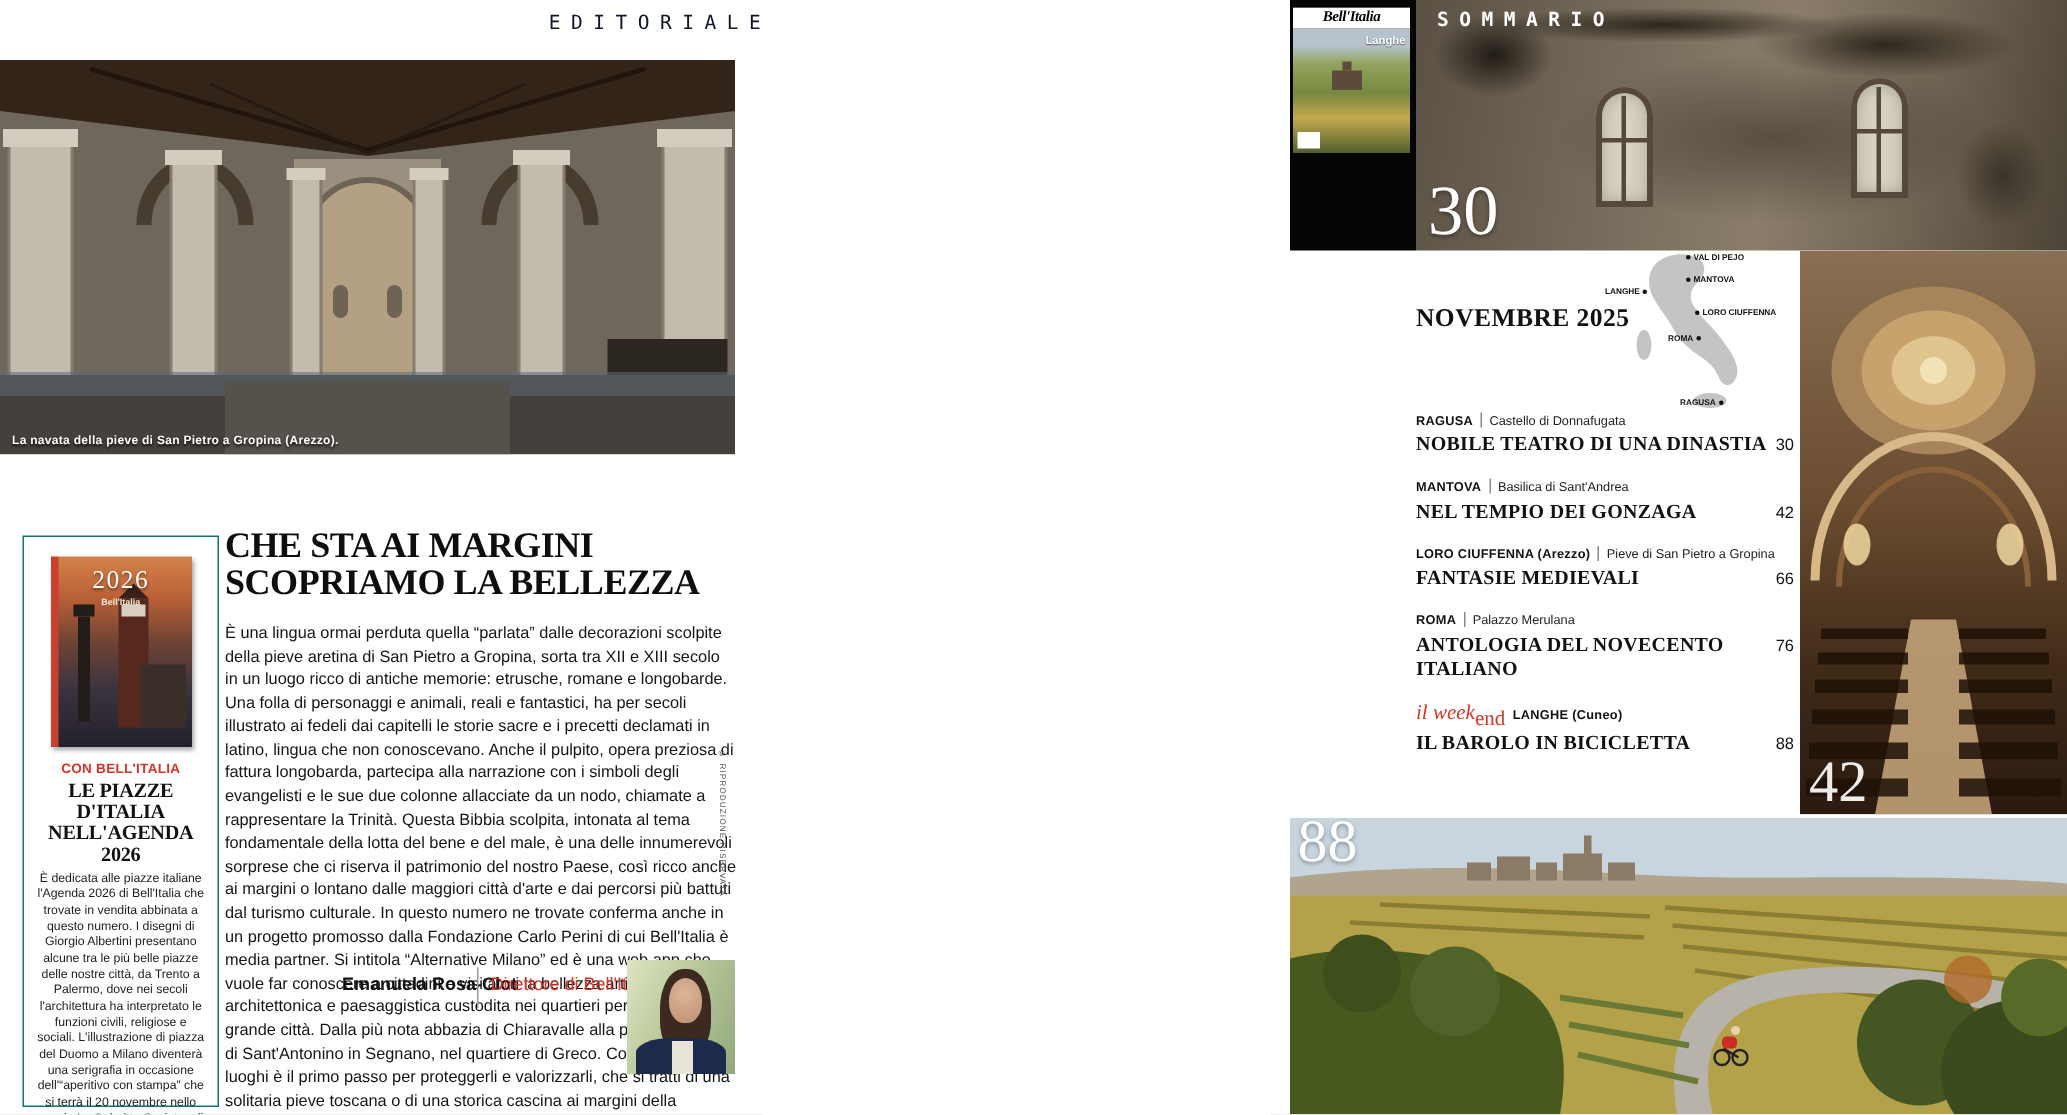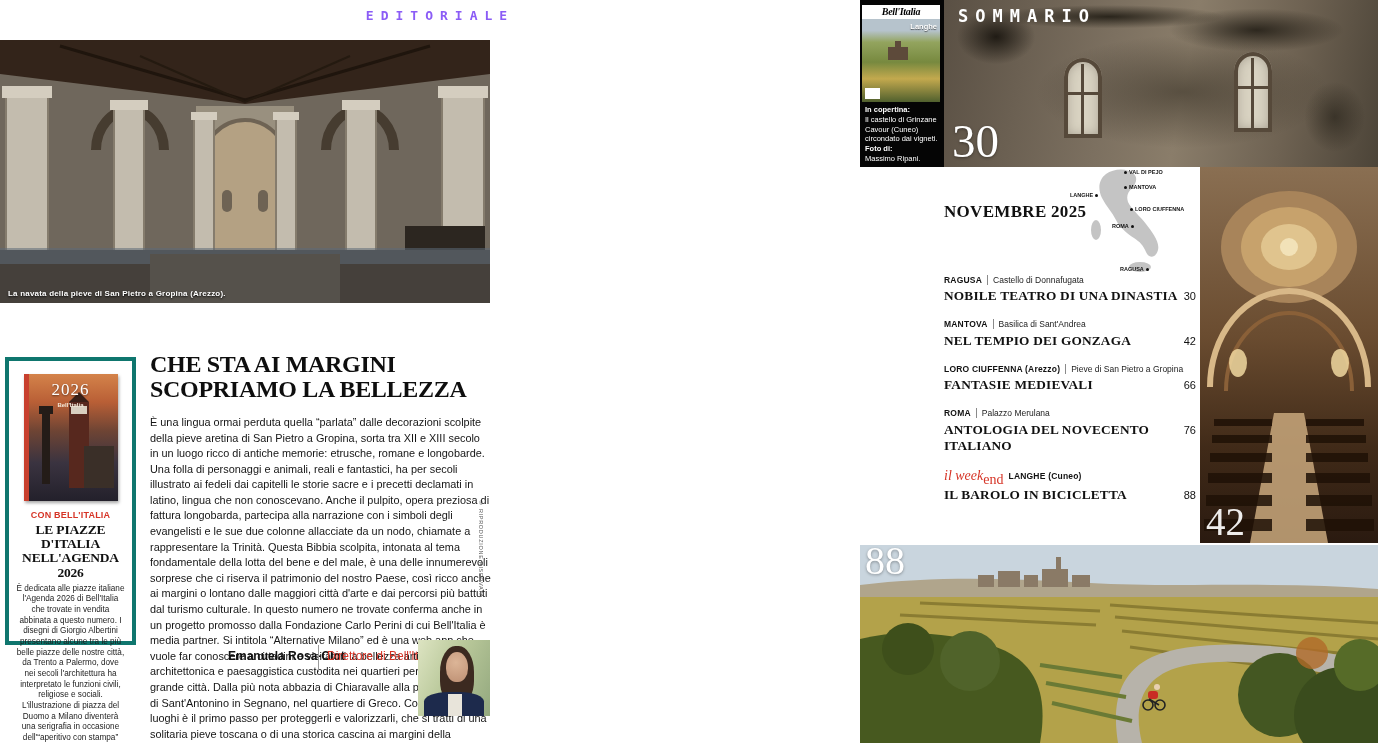--- a/index.html
+++ b/index.html
@@ -1,27 +1,27 @@
 <!DOCTYPE html>
 <html><head>
 <meta charset="utf-8">
 <style>
   html,body{margin:0;padding:0;background:#e8e8e8;}
   .spread{position:relative;width:1378px;height:743px;background:#ffffff;overflow:hidden;
           font-family:"Liberation Sans",sans-serif;color:#111;}
 
   
   .ed-label{position:absolute;left:320px;top:8px;width:240px;text-align:center;
-            font-family:"DejaVu Sans Mono",monospace;font-weight:bold;font-size:13px;
-            letter-spacing:7px;color:#8b5cf6;}
+            font-family:"DejaVu Sans Mono",monospace;font-weight:normal;font-size:13px;
+            letter-spacing:7px;color:#0f172a;}
   .church-photo{position:absolute;left:0;top:40px;width:490px;height:263px;overflow:hidden;}
   .photo-caption{position:absolute;left:8px;bottom:5px;color:#fff;font-size:8px;font-weight:bold;
                  text-shadow:0 1px 2px rgba(0,0,0,.9);letter-spacing:.2px;}
 
-  .agenda-box{position:absolute;left:5px;top:357px;width:131px;height:288px;border:4px solid #0f766e;
+  .agenda-box{position:absolute;left:15px;top:357px;width:131px;height:381px;border:1px solid #0f766e;
               box-sizing:border-box;background:#fff;text-align:center;padding:13px 7px 0;}
   .agenda-cover{position:relative;width:94px;height:127px;margin:0 auto;overflow:hidden;
                 background:linear-gradient(#d4834a 0%,#b95f36 22%,#6e4434 45%,#3a3340 70%,#23202b 100%);
                 box-shadow:1px 2px 3px rgba(0,0,0,.35);}
   .agenda-cover .spine{position:absolute;left:0;top:0;width:5px;height:100%;background:#c8402e;}
   .agenda-cover .tower1{position:absolute;left:18px;top:40px;width:8px;height:70px;background:#241c18;}
   .agenda-cover .tower1:before{content:"";position:absolute;left:-3px;top:-8px;width:14px;height:8px;background:#241c18;}
   .agenda-cover .tower2{position:absolute;left:45px;top:28px;width:20px;height:86px;background:#57281e;}
   .agenda-cover .tower2:before{content:"";position:absolute;left:0;top:-10px;width:0;height:0;
        border-left:10px solid transparent;border-right:10px solid transparent;border-bottom:10px solid #3a2018;}
@@ -76,21 +76,21 @@
         radial-gradient(closest-side at 55% 55%,rgba(40,34,24,.5),transparent 75%),
         radial-gradient(closest-side at 90% 70%,rgba(30,26,18,.55),transparent 70%),
         linear-gradient(100deg,#5a5044 0%,#7c7060 38%,#8a7d6a 55%,#6e6252 78%,#4c4438 100%);}
   .win{position:absolute;width:38px;height:80px;background:#d9d3c2;border-radius:19px 19px 0 0;
        box-shadow:inset 0 0 0 4px #56493a, inset 0 0 14px rgba(60,50,40,.5);}
   .win:before{content:"";position:absolute;left:17px;top:6px;width:3px;height:70px;background:#56493a;}
   .win:after{content:"";position:absolute;left:4px;top:34px;width:30px;height:3px;background:#56493a;}
   .win1{left:120px;top:58px;}
   .win2{left:290px;top:52px;}
   .sommario-label{position:absolute;left:14px;top:6px;font-family:"DejaVu Sans Mono",monospace;
-                  font-weight:bold;font-size:17px;letter-spacing:7px;color:#fff;}
+                  font-weight:bold;font-size:13px;letter-spacing:7px;color:#fff;}
   .num-big{font-family:"Liberation Serif",serif;color:#fff;line-height:1;}
   .num30{position:absolute;left:8px;bottom:2px;font-size:47px;text-shadow:0 1px 3px rgba(0,0,0,.4);}
 
   .issue-date{position:absolute;left:944px;top:202px;font-family:Liberation Serif, serif;font-weight:bold;
               font-size:17px;letter-spacing:.3px;}
   .map{position:absolute;left:1048px;top:166px;width:150px;height:112px;}
   .map-label{position:absolute;font-size:5.5px;font-weight:bold;color:#111;white-space:nowrap;}
   .map-dot{display:inline-block;width:3px;height:3px;border-radius:50%;background:#111;vertical-align:middle;margin:0 2px;}
 
   .toc{position:absolute;left:944px;top:274px;width:252px;}
@@ -196,26 +196,20 @@
 
   <div class="mini-cover">
     <div class="mc-masthead">Bell'Italia</div>
     <div class="mc-photo">
       <div class="mc-castle"></div>
     </div>
     <div class="mc-langhe">Langhe</div>
     <div class="mc-barcode"></div>
   </div>
 
-  <div class="cover-note">
-    <b>In copertina:</b>
-    <span>Il castello di Grinzane Cavour (Cuneo) circondato dai vigneti.</span>
-    <b>Foto di:</b>
-    <span>Massimo Ripani.</span>
-  </div>
 
   <div class="top-photo">
     <div class="win win1"></div>
     <div class="win win2"></div>
     <div class="sommario-label">SOMMARIO</div>
     <div class="num-big num30">30</div>
   </div>
 
   <div class="issue-date">NOVEMBRE 2025</div>
 

